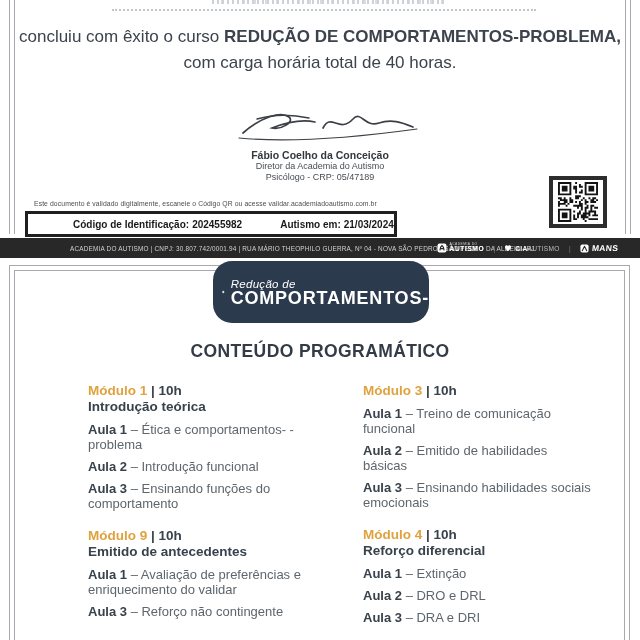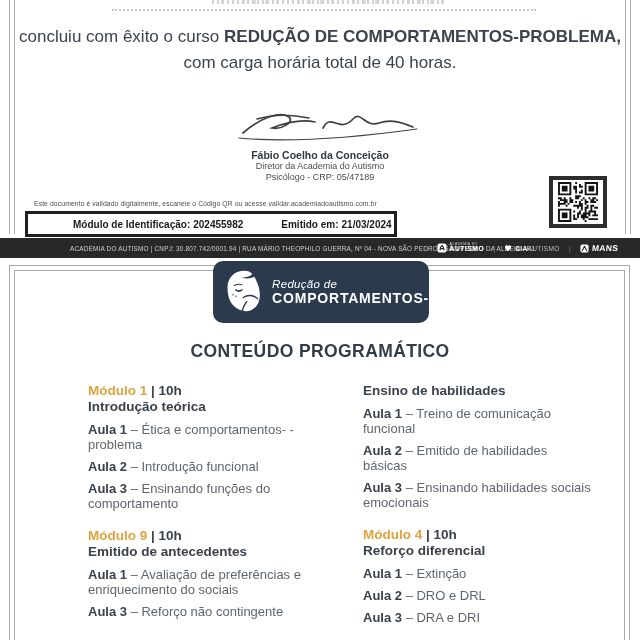--- a/index.html
+++ b/index.html
@@ -40,25 +40,25 @@
   .logo-cia-text { font-size:6.6px; letter-spacing:.3px; }
   .logo-cia-text b { font-weight:700; }
   .logo-cia-text .lt { color:#bdbdbd; font-weight:400; }
   .logo-mans-text { font-size:8.5px; font-weight:700; letter-spacing:.3px; transform:skewX(-6deg); }
   .logo-sep { color:#6d6d6d; font-size:8px; }
 
   
   .p2rect { position:absolute; border:1px solid #a6aaae; background:transparent; }
   .p2outer { left:9px; top:265px; width:621px; height:400px; }
   .p2inner { left:14px; top:270px; width:611px; height:400px; }
-  .badge { position:absolute; left:213px; top:261px; width:216px; height:62px; background:#2C3A4D; border-radius:10px;
+  .badge { position:absolute; left:213px; top:261px; width:216px; height:62px; background:#2C3A4D; border-radius:19px;
            display:flex; align-items:center; padding-left:9px; z-index:3; color:#fff; }
   .badge-text { margin-left:6px; }
   .b-small { font-size:11.5px; font-style:italic; letter-spacing:.3px; }
-  .b-big { font-size:14px; font-weight:700; letter-spacing:.8px; line-height:17px;text-align:right; }
+  .b-big { font-size:18px; font-weight:700; letter-spacing:.8px; line-height:17px;text-align:right; }
   .heading { position:absolute; left:0; top:341px; width:640px; text-align:center; font-size:17.5px; font-weight:700;
              letter-spacing:.4px; color:#333C46; }
   .colL { position:absolute; left:88px; top:383px; width:215px; }
   .colR { position:absolute; left:363px; top:383px; width:228px; }
   .module + .module { margin-top:17px; }
   .mhead { font-size:13.5px; font-weight:700; line-height:16px; color:#39424C; }
   .mod-name { color:#E0A23E; }
   .msub { font-size:13.5px; font-weight:700; line-height:16px; color:#39424C; }
   .lesson { margin-top:7px; font-size:13px; line-height:15px; color:#5E666D; }
   .lesson b { color:#39424C; font-weight:700; }
@@ -86,22 +86,22 @@
       <path d="M88 22 C 96 6, 104 28, 118 13 C 126 4, 130 22, 144 17 C 156 13, 166 16, 178 21" fill="none" stroke="#3c4046" stroke-width="1.7" stroke-linecap="round"></path>
       <path d="M4 32 C 56 37, 124 31, 182 23" fill="none" stroke="#3c4046" stroke-width="1.2" stroke-linecap="round"></path>
     </svg>
     <div class="sig-name">Fábio Coelho da Conceição</div>
     <div class="sig-role">Diretor da Academia do Autismo</div>
     <div class="sig-cred">Psicólogo - CRP: 05/47189</div>
 
     <div class="validation">Este documento é validado digitalmente, escaneie o Código QR ou acesse validar.academiadoautismo.com.br</div>
 
     <div class="idbox">
-      <span class="grp1"><span>Módulo de Identificação:</span><span>202455982</span></span>
-      <span class="grp2"><span>Emitido em:</span><span>21/03/2024</span></span>
+      <span class="grp1"><span>Código de Identificação:</span><span>202455982</span></span>
+      <span class="grp2"><span>Autismo em:</span><span>21/03/2024</span></span>
     </div>
 
     <div class="qr-frame">
       <svg id="qr-svg" viewBox="0 0 42 42">
           <path d="M18 0h2v2h-2zM22 2h2v2h-2zM16 4h2v2h-2zM18 4h2v2h-2zM22 4h2v2h-2zM24 4h2v2h-2zM16 6h2v2h-2zM18 6h2v2h-2zM18 8h2v2h-2zM24 8h2v2h-2zM18 10h2v2h-2zM22 10h2v2h-2zM24 10h2v2h-2zM18 14h2v2h-2zM20 14h2v2h-2zM22 14h2v2h-2zM0 16h2v2h-2zM2 16h2v2h-2zM6 16h2v2h-2zM12 16h2v2h-2zM18 16h2v2h-2zM20 16h2v2h-2zM26 16h2v2h-2zM32 16h2v2h-2zM36 16h2v2h-2zM38 16h2v2h-2zM2 18h2v2h-2zM4 18h2v2h-2zM6 18h2v2h-2zM8 18h2v2h-2zM12 18h2v2h-2zM14 18h2v2h-2zM24 18h2v2h-2zM28 18h2v2h-2zM34 18h2v2h-2zM36 18h2v2h-2zM40 18h2v2h-2zM0 20h2v2h-2zM6 20h2v2h-2zM8 20h2v2h-2zM12 20h2v2h-2zM14 20h2v2h-2zM18 20h2v2h-2zM22 20h2v2h-2zM28 20h2v2h-2zM30 20h2v2h-2zM34 20h2v2h-2zM36 20h2v2h-2zM38 20h2v2h-2zM0 22h2v2h-2zM2 22h2v2h-2zM4 22h2v2h-2zM6 22h2v2h-2zM10 22h2v2h-2zM22 22h2v2h-2zM24 22h2v2h-2zM28 22h2v2h-2zM0 24h2v2h-2zM8 24h2v2h-2zM16 24h2v2h-2zM18 24h2v2h-2zM20 24h2v2h-2zM22 24h2v2h-2zM24 24h2v2h-2zM30 24h2v2h-2zM34 24h2v2h-2zM36 24h2v2h-2zM20 26h2v2h-2zM24 26h2v2h-2zM28 26h2v2h-2zM30 26h2v2h-2zM34 26h2v2h-2zM38 26h2v2h-2zM40 26h2v2h-2zM24 28h2v2h-2zM28 28h2v2h-2zM34 28h2v2h-2zM16 30h2v2h-2zM22 30h2v2h-2zM28 30h2v2h-2zM32 30h2v2h-2zM34 30h2v2h-2zM36 30h2v2h-2zM38 30h2v2h-2zM20 32h2v2h-2zM22 32h2v2h-2zM26 32h2v2h-2zM28 32h2v2h-2zM30 32h2v2h-2zM32 32h2v2h-2zM38 32h2v2h-2zM16 34h2v2h-2zM20 34h2v2h-2zM24 34h2v2h-2zM26 34h2v2h-2zM28 34h2v2h-2zM32 34h2v2h-2zM36 34h2v2h-2zM38 34h2v2h-2zM40 34h2v2h-2zM16 36h2v2h-2zM20 36h2v2h-2zM24 36h2v2h-2zM26 36h2v2h-2zM28 36h2v2h-2zM30 36h2v2h-2zM16 38h2v2h-2zM18 38h2v2h-2zM26 38h2v2h-2zM32 38h2v2h-2zM34 38h2v2h-2zM36 38h2v2h-2zM38 38h2v2h-2zM40 38h2v2h-2zM28 40h2v2h-2zM0 0h14v14h-14zM2 2v10h10v-10zM4 4h6v6h-6zM28 0h14v14h-14zM30 2v10h10v-10zM32 4h6v6h-6zM0 28h14v14h-14zM2 30v10h10v-10zM4 32h6v6h-6z" fill="#131313" fill-rule="evenodd"></path>
         </svg>
     </div>
   </div>
 
   <div class="footerbar">
@@ -162,28 +162,28 @@
       <div class="module">
         <div class="mhead"><span class="mod-name">Módulo 1</span> <span>| 10h</span></div>
         <div class="msub">Introdução teórica</div>
         <div class="lesson"><b>Aula 1</b> <span>– Ética e comportamentos- -problema</span></div>
         <div class="lesson"><b>Aula 2</b> <span>– Introdução funcional</span></div>
         <div class="lesson"><b>Aula 3</b> <span>– Ensinando funções do comportamento</span></div>
       </div>
       <div class="module">
         <div class="mhead"><span class="mod-name">Módulo 9</span> <span>| 10h</span></div>
         <div class="msub">Emitido de antecedentes</div>
-        <div class="lesson"><b>Aula 1</b> <span>– Avaliação de preferências e enriquecimento do sociais</span></div>
+        <div class="lesson"><b>Aula 1</b> <span>– Avaliação de preferências e enriquecimento do validar</span></div>
         <div class="lesson"><b>Aula 3</b> <span>– Reforço não contingente</span></div>
       </div>
     </div>
 
     <div class="colR">
       <div class="module">
-        <div class="msub">Ensino de habilidades</div>
+        <div class="mhead"><span class="mod-name">Módulo 3</span> <span>| 10h</span></div>
         <div class="lesson"><b>Aula 1</b> <span>– Treino de comunicação funcional</span></div>
         <div class="lesson"><b>Aula 2</b> <span>– Emitido de habilidades básicas</span></div>
         <div class="lesson"><b>Aula 3</b> <span>– Ensinando habilidades sociais emocionais</span></div>
       </div>
       <div class="module">
         <div class="mhead"><span class="mod-name">Módulo 4</span> <span>| 10h</span></div>
         <div class="msub">Reforço diferencial</div>
         <div class="lesson"><b>Aula 1</b> <span>– Extinção</span></div>
         <div class="lesson"><b>Aula 2</b> <span>– DRO e DRL</span></div>
         <div class="lesson"><b>Aula 3</b> <span>– DRA e DRI</span></div>

